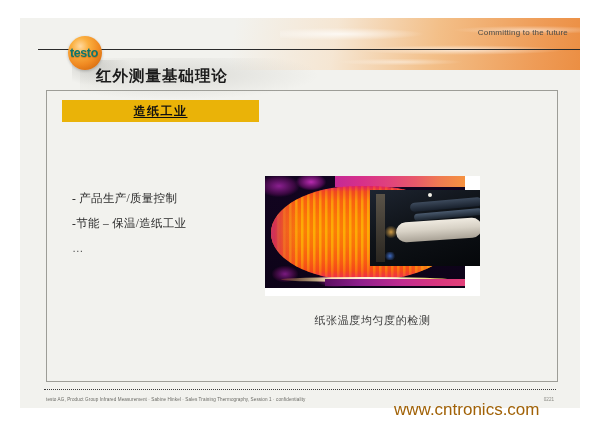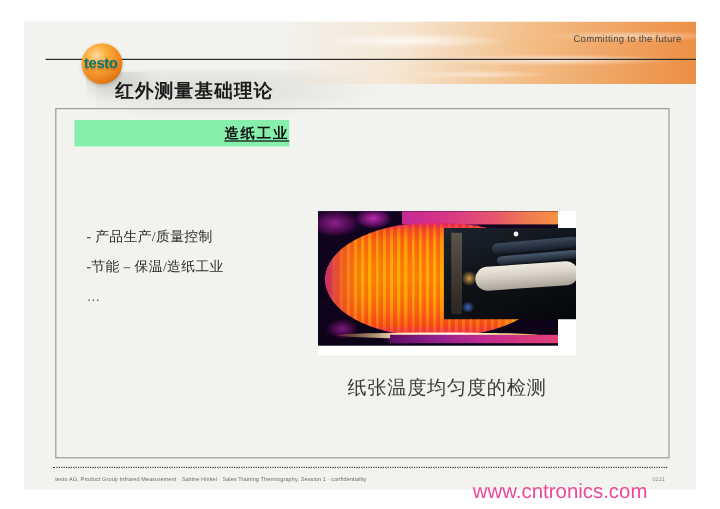--- a/index.html
+++ b/index.html
@@ -120,25 +120,25 @@
     left: 26px; top: 72px;
     width: 510px; height: 290px;
     border: 1px solid #9d9d97;
     background: #f2f2ee;
   }
 
   
   .subtitle-box {
     position: absolute;
     left: 42px; top: 82px;
-    width: 179px; height: 22px;
-    background: #86efac;
+    width: 197px; height: 22px;
+    background: #eab308;
     display: flex;
     align-items: center;
-    justify-content: flex-end;
+    justify-content: center;
   }
   .subtitle-text {
     font-size: 12px;
     font-weight: 700;
     color: #101010;
     letter-spacing: 1.5px;
     text-decoration: underline;
     text-underline-offset: 2px;
   }
 
@@ -340,21 +340,21 @@
     width: 15px; height: 120px;
     background: #ffffff;
   }
 
   
   .caption {
     position: absolute;
     left: 245px; top: 295px;
     width: 215px;
     text-align: center;
-    font-size: 16px;
+    font-size: 11px;
     color: #3a3a3a;
     letter-spacing: 0.6px;
   }
 
   
   .footer-dots {
     position: absolute;
     left: 24px; bottom: 18px;
     width: 512px; height: 0;
     border-top: 1.4px dotted #3a3a3a;
@@ -372,21 +372,21 @@
     right: 26px; bottom: 6px;
     font-size: 4.6px;
     color: #8a8a84;
   }
 
   
   .watermark {
     position: absolute;
     left: 394px; top: 400px;
     font-size: 17px;
-    color: #ec4899;
+    color: #a16207;
     letter-spacing: 0px;
     white-space: nowrap;
   }
 </style>
 </head>
 <body>
 
 <div id="slide">
 
   <div class="header-band">

